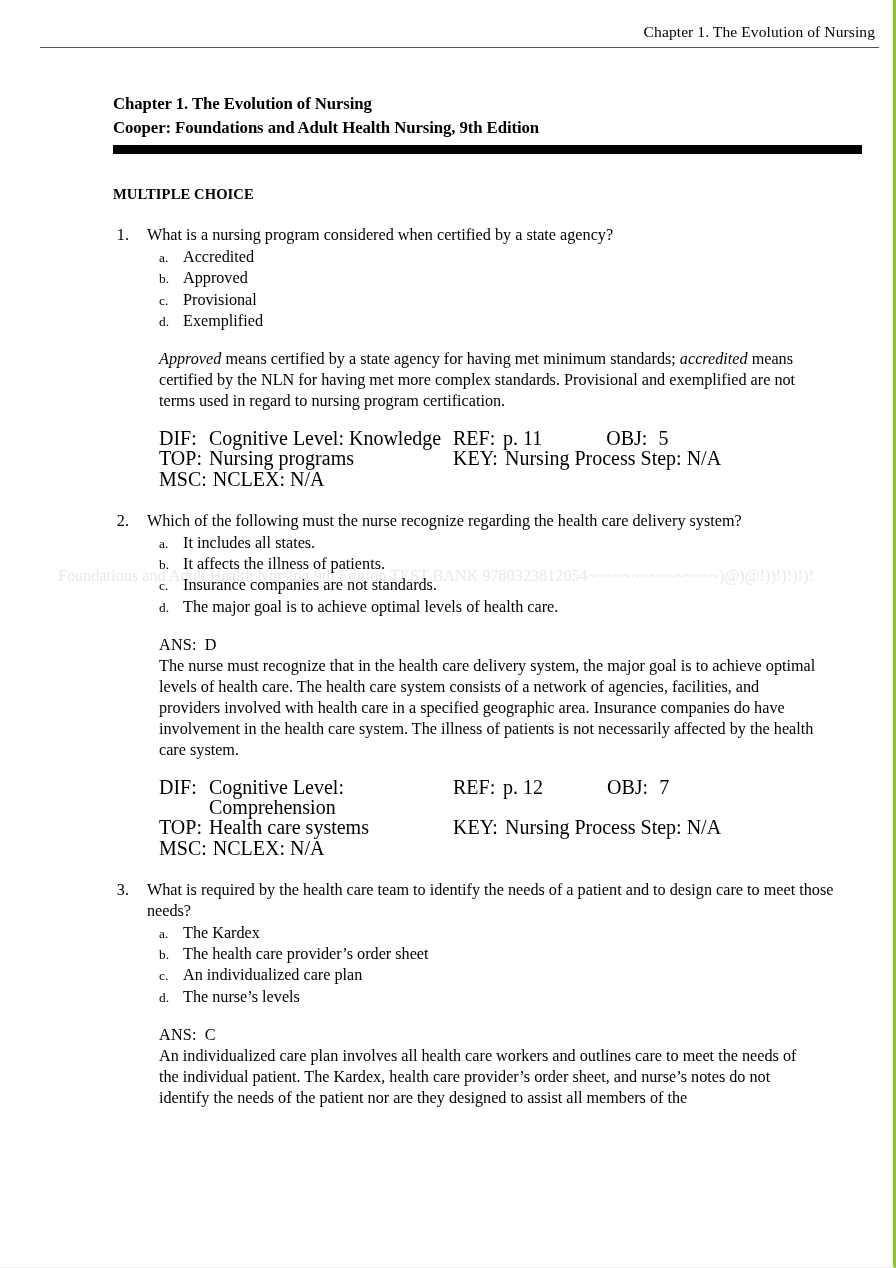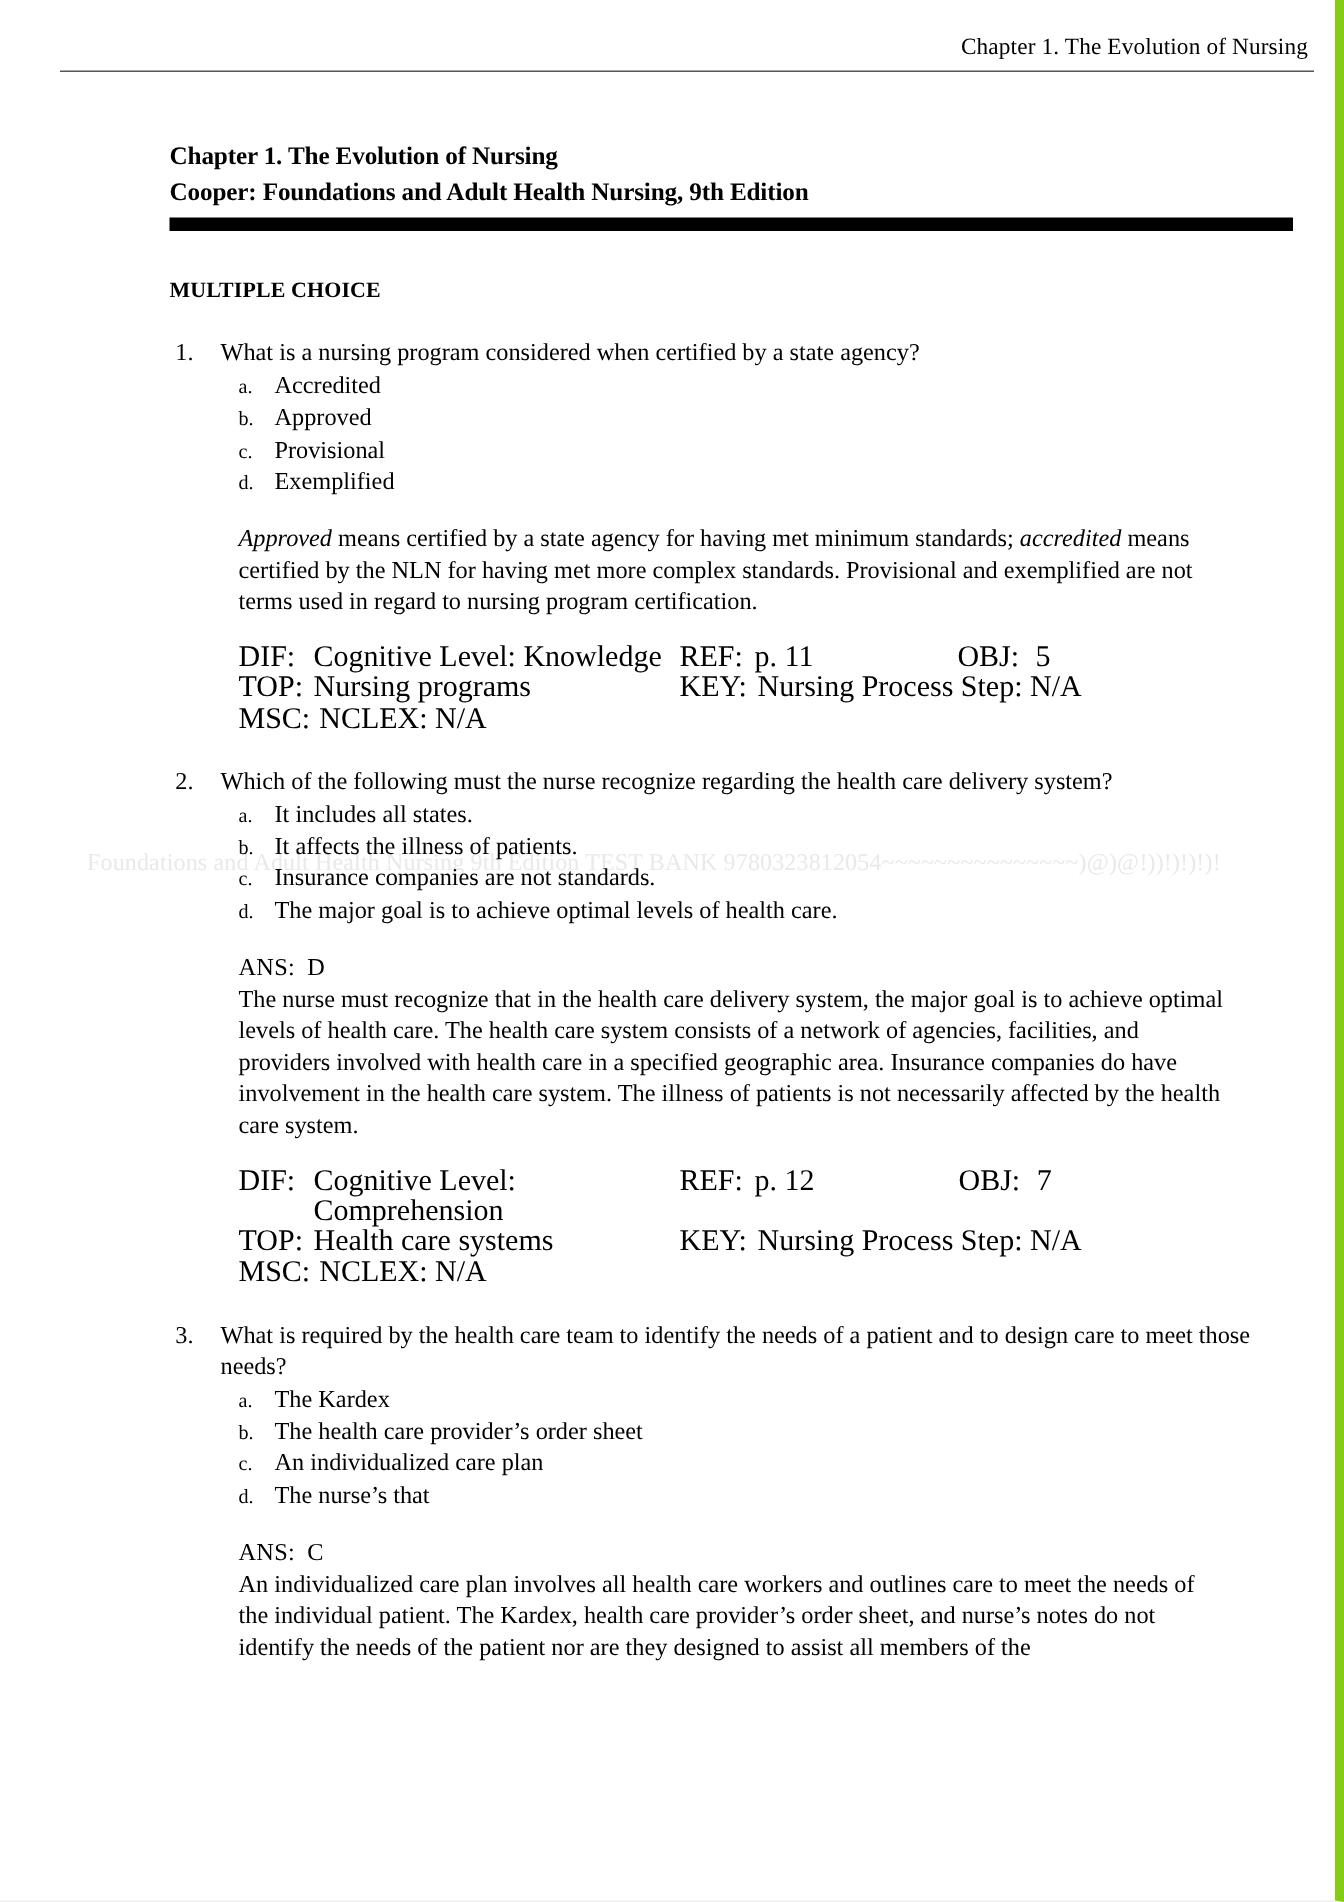--- a/index.html
+++ b/index.html
@@ -12,21 +12,21 @@
     font-family: "Liberation Serif", "DejaVu Serif", serif;
     color: #000000;
   }
   .page {
     position: relative;
     width: 896px;
     height: 1268px;
     background: #ffffff;
     box-sizing: border-box;
     overflow: hidden;
-    border-right: 6px solid #84cc16;
+    border-right: 3px solid #84cc16;
     border-bottom: 1px solid #efefef;
   }
 
   
   .running-header {
     position: absolute;
     left: 40px;
     right: 14px;
     top: 22px;
     height: 26px;
@@ -145,21 +145,21 @@
   .meta-col-a { width: 294px; flex: 0 0 294px; display: flex; }
   .meta-col-b { flex: 1 1 auto; display: flex; }
   .meta-key {
     flex: 0 0 auto;
     min-width: 44px;
     padding-right: 6px;
   }
   .meta-key.wide { min-width: 46px; }
   .meta-val { flex: 0 1 auto; }
   .meta-obj {
-    margin-left: 96px;
+    margin-left: 64px;
     white-space: nowrap;
   }
 
   
   .watermark {
     position: absolute;
     left: 58px;
     top: 566px;
     width: 860px;
     font-family: "Liberation Serif", "DejaVu Serif", serif;
@@ -335,21 +335,21 @@
         <div class="option-row">
           <span class="opt-letter">b.</span>
           <span class="opt-text">The health care provider’s order sheet</span>
         </div>
         <div class="option-row">
           <span class="opt-letter">c.</span>
           <span class="opt-text">An individualized care plan</span>
         </div>
         <div class="option-row">
           <span class="opt-letter">d.</span>
-          <span class="opt-text">The nurse’s that</span>
+          <span class="opt-text">The nurse’s levels</span>
         </div>
       </div>
 
       <div class="answer-block">
         <span class="ans-line">
           <span class="ans-label">ANS:</span>&nbsp;
           <span>C</span>
         </span>
         <span class="rationale">An individualized care plan involves all health care workers and outlines care to meet the needs of the individual patient. The Kardex, health care provider’s order sheet, and nurse’s notes do not identify the needs of the patient nor are they designed to assist all members of the</span>
       </div>

